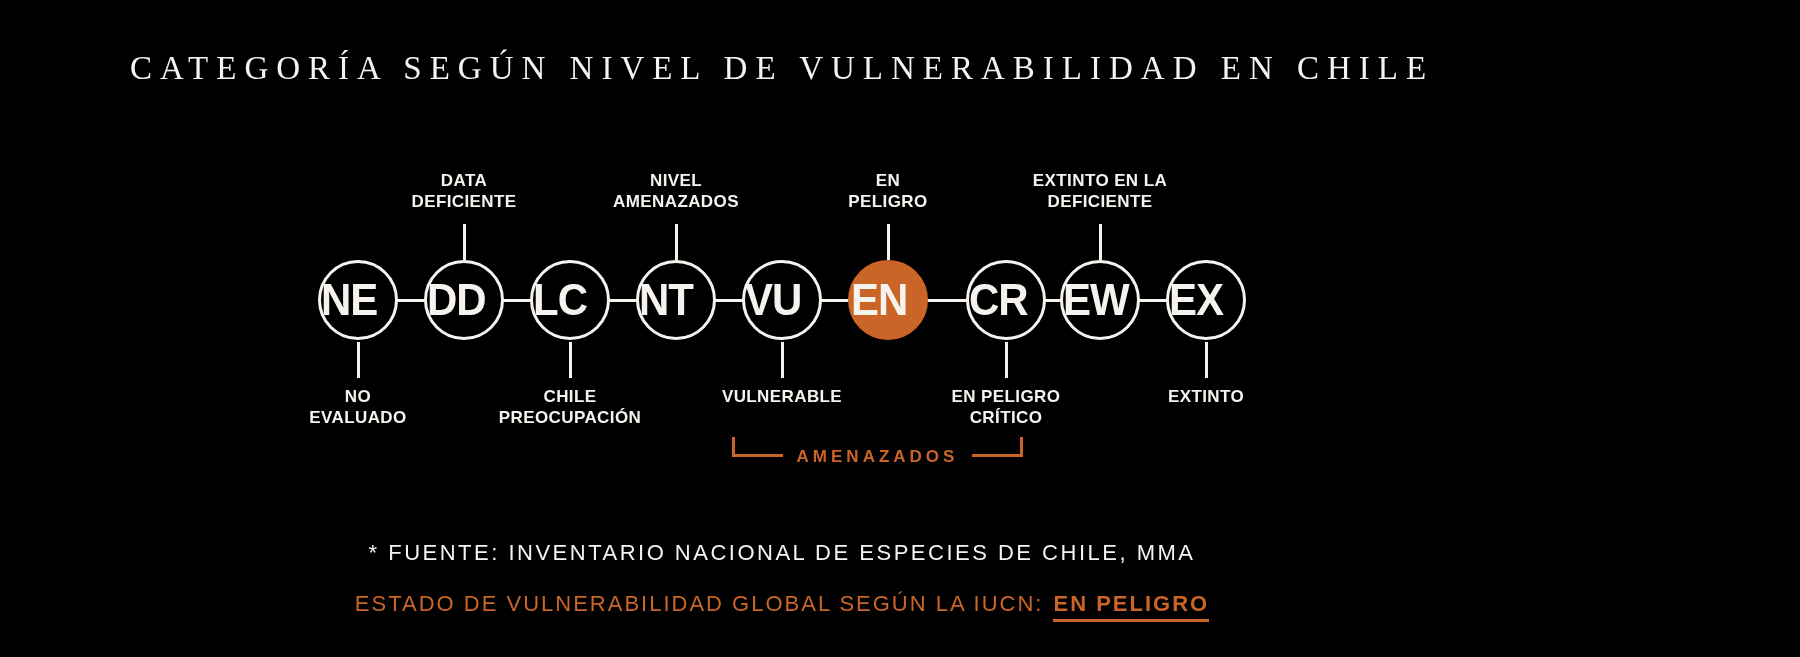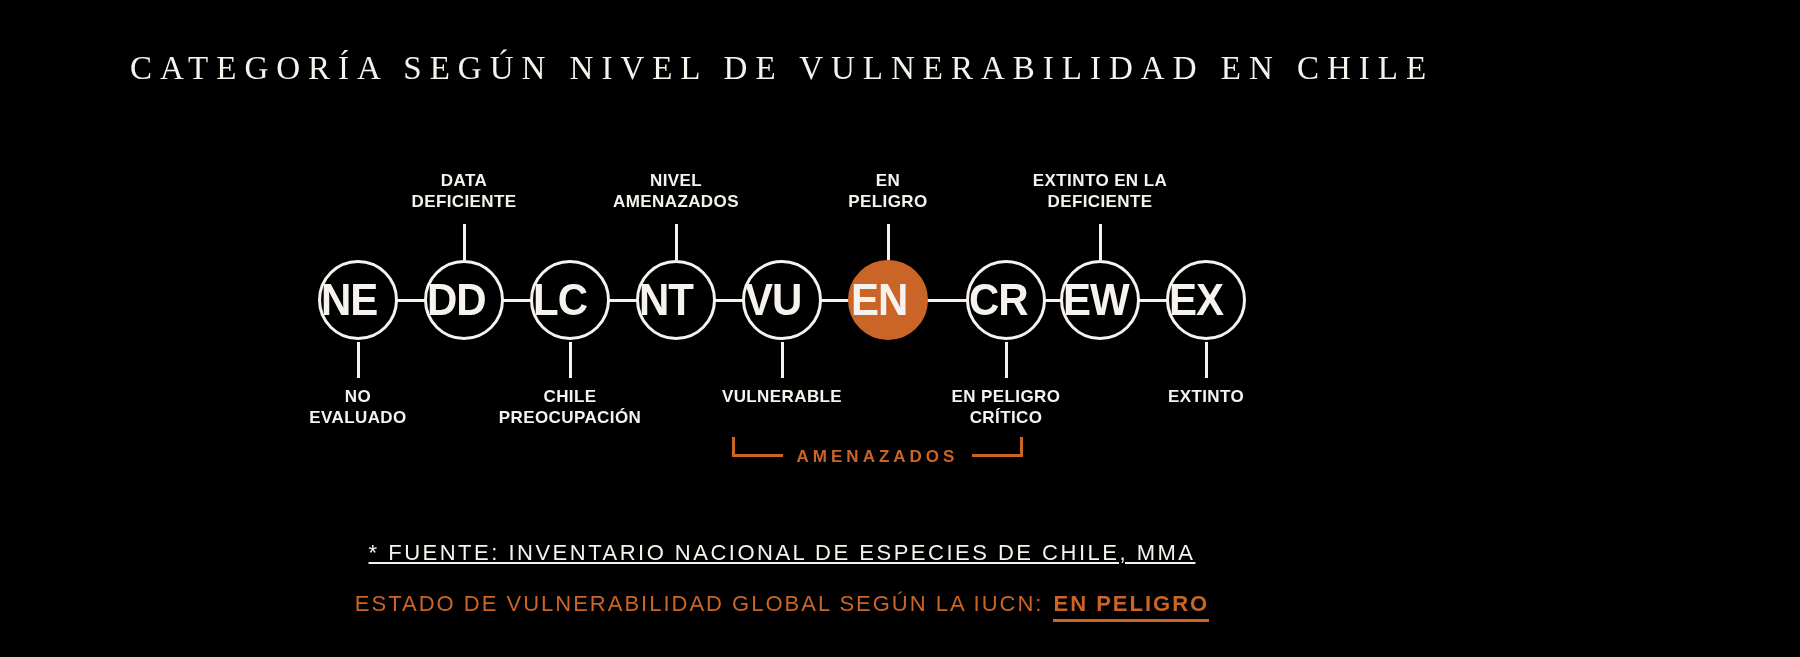--- a/index.html
+++ b/index.html
@@ -138,21 +138,20 @@
     text-align: center;
     white-space: nowrap;
     font-stretch: condensed;
   }
   .footer-line.source {
     top: 540px;
     color: var(--text);
     font-size: 22px;
     letter-spacing: 2.5px;
     font-weight: 400;
-    text-decoration: underline;
   }
   .footer-line.status {
     top: 591px;
     color: var(--accent);
     font-size: 22px;
     letter-spacing: 2px;
     font-weight: 400;
   }
   .status-value {
     font-weight: 700;

